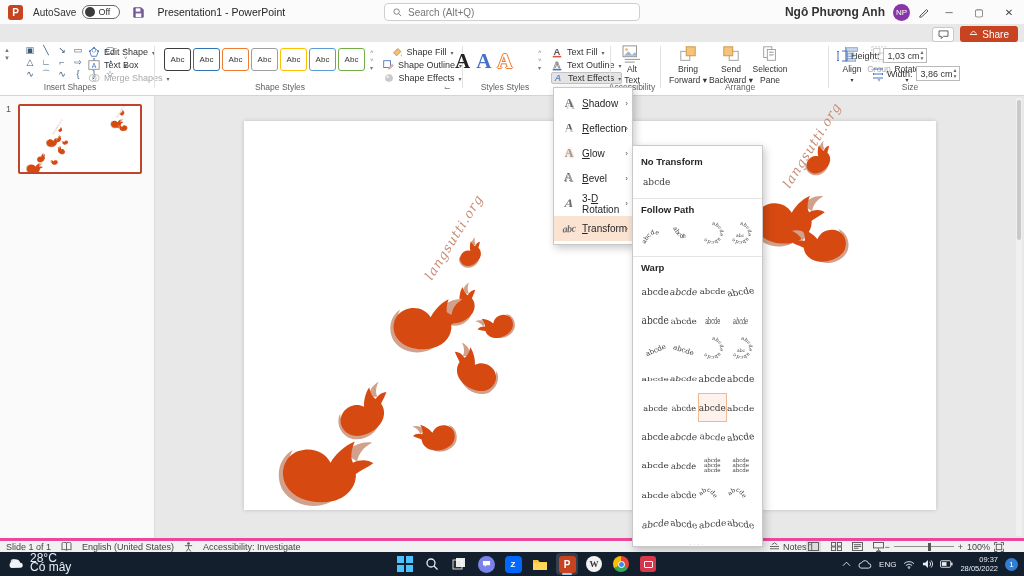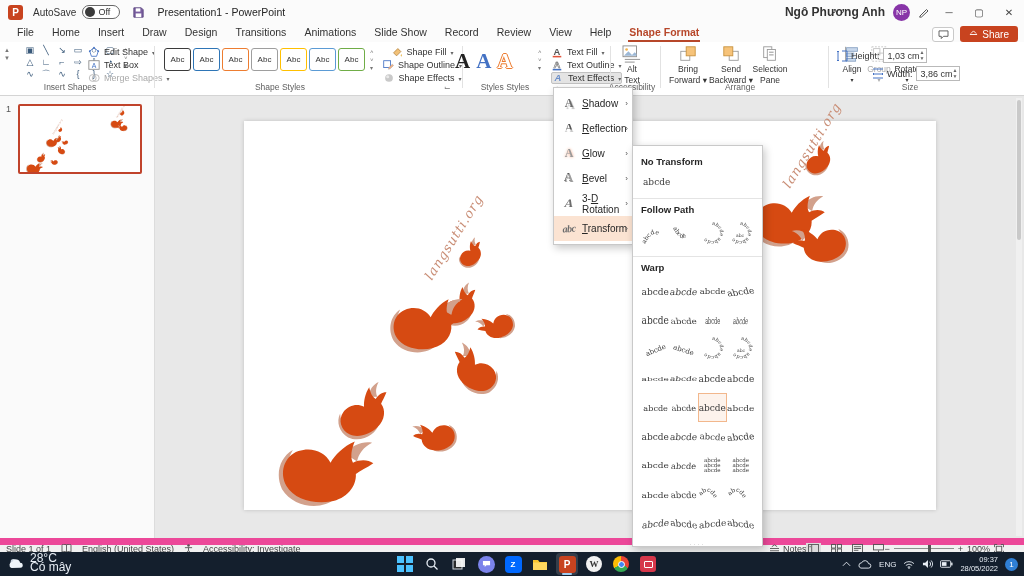--- a/index.html
+++ b/index.html
@@ -91,21 +91,21 @@
   .fp-row { display:flex; gap:1px; }
   .fp-cell { width:28px; height:32px; display:flex; align-items:center; justify-content:center; }
   .warp-grid { display:grid; grid-template-columns:repeat(4,28.5px); grid-auto-rows:29px; }
   .w-cell { display:flex; align-items:center; justify-content:center; overflow:hidden; }
   .w-cell.selected { border:1.5px solid #f2b78c; background:#fdf3ec; }
   .w-cell .samp { display:inline-block; }
   .stack { font-size:5.5px; line-height:5px; text-align:center; }
   .dots { text-align:center; color:#9a9a9a; font-size:6px; letter-spacing:2px; margin-top:3px; }
 
   
-  .statusbar { left:0; top:538px; width:1024px; height:14px; background:#f1f1f1; border-top:7px solid #ec4899; display:flex; align-items:center; font-size:9px; color:#444; z-index:50; }
+  .statusbar { left:0; top:538px; width:1024px; height:14px; background:#f1f1f1; border-top:3px solid #ec4899; display:flex; align-items:center; font-size:9px; color:#444; z-index:50; }
   .sb-left { display:flex; align-items:center; gap:10px; margin-left:6px; }
   .sb-right { position:absolute; right:20px; display:flex; align-items:center; gap:0; }
   .viewbtns { display:flex; gap:10px; align-items:center; }
   .zoomctl { display:flex; align-items:center; gap:4px; }
   .zline { width:60px; height:1px; background:#8f8f8f; position:relative; }
   .zhandle { position:absolute; left:34px; top:-3.5px; width:3px; height:8px; background:#555; }
 
   
   .taskbar { left:0; top:552px; width:1024px; height:24px; background:#141f2d; z-index:70; }
   .weather { position:absolute; left:8px; top:2px; display:flex; gap:6px; align-items:center; color:#e8eef5; }
@@ -133,49 +133,43 @@
       <span class="toggle-state">Off</span>
     </div>
     <span class="save-ic">
       <svg width="13" height="13" viewBox="0 0 14 14">
           <path d="M2,2 h8 l2,2 v8 h-10 z" fill="#7a5fa0" stroke="#5b4580"></path>
           <rect x="4" y="2.5" width="5" height="3.5" fill="#fff"></rect>
           <rect x="4" y="8" width="6" height="4" fill="#fff"></rect>
         </svg>
     </span>
     <span class="doc-title">Presentation1  -  PowerPoint</span>
+    <div class="searchbox">
+      <span class="mag">
+        <svg width="9" height="9" viewBox="0 0 10 10">
+            <circle cx="4" cy="4" r="3" fill="none" stroke="#777"></circle>
+            <line x1="6.4" y1="6.4" x2="9" y2="9" stroke="#777"></line>
+          </svg>
+      </span>
+      <span>Search (Alt+Q)</span>
+    </div>
     <div class="tb-right">
       <span class="user-name">Ngô Phương Anh</span>
       <div class="avatar">NP</div>
       <span>
         <svg width="12" height="12" viewBox="0 0 12 12">
             <path d="M2,10 L8.5,3.5 L10,5 L3.5,11 L1.7,11.2 Z" fill="none" stroke="#555"></path>
           </svg>
       </span>
       <div class="winbtn">─</div>
       <div class="winbtn">▢</div>
       <div class="winbtn">✕</div>
     </div>
   </div>
 
-  <div class="abs tabrow" id="tabrow">
-      <div class="tab">File</div>
-      <div class="tab">Home</div>
-      <div class="tab">Insert</div>
-      <div class="tab">Draw</div>
-      <div class="tab">Design</div>
-      <div class="tab">Transitions</div>
-      <div class="tab">Animations</div>
-      <div class="tab">Slide Show</div>
-      <div class="tab">Record</div>
-      <div class="tab">Review</div>
-      <div class="tab">View</div>
-      <div class="tab">Help</div>
-      <div class="tab active">Shape Format</div>
-    </div>
   <div class="tabrow-right">
     <div class="comment-btn">
       <svg width="11" height="9" viewBox="0 0 12 10">
           <path d="M1,1 h10 v6 h-5 l-2.5,2.5 v-2.5 h-2.5 z" fill="none" stroke="#555"></path>
         </svg>
     </div>
     <div class="share-btn">
       <svg width="9" height="9" viewBox="0 0 10 10">
           <path d="M1,5 h8 M5,1 l3,3 M5,1 l-3,3" stroke="#fff" fill="none" transform="rotate(0 5 5)"></path>
         </svg>

